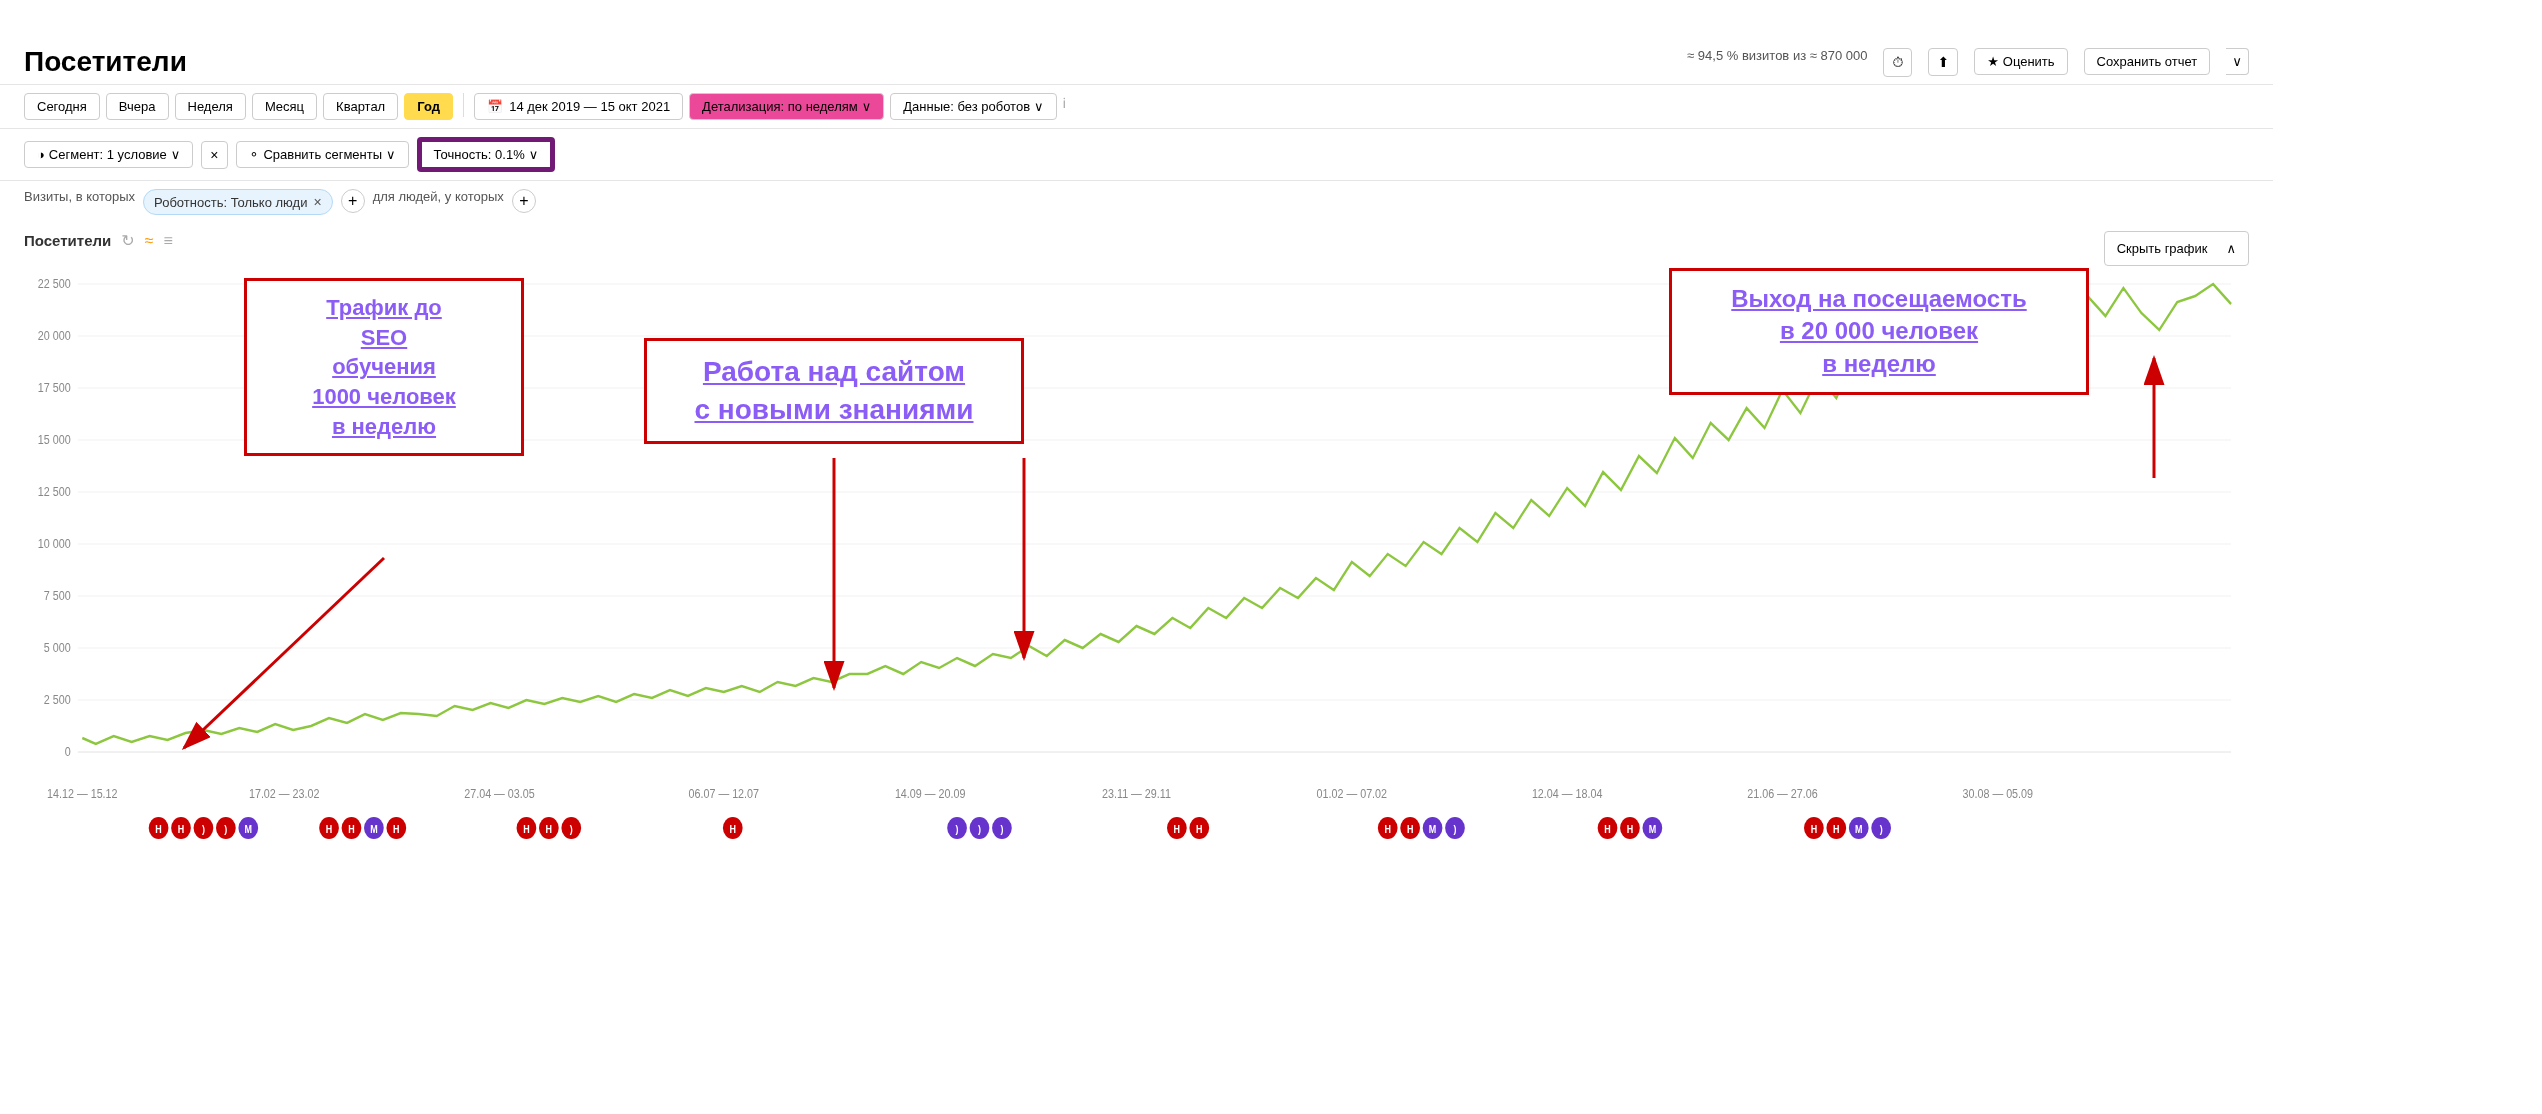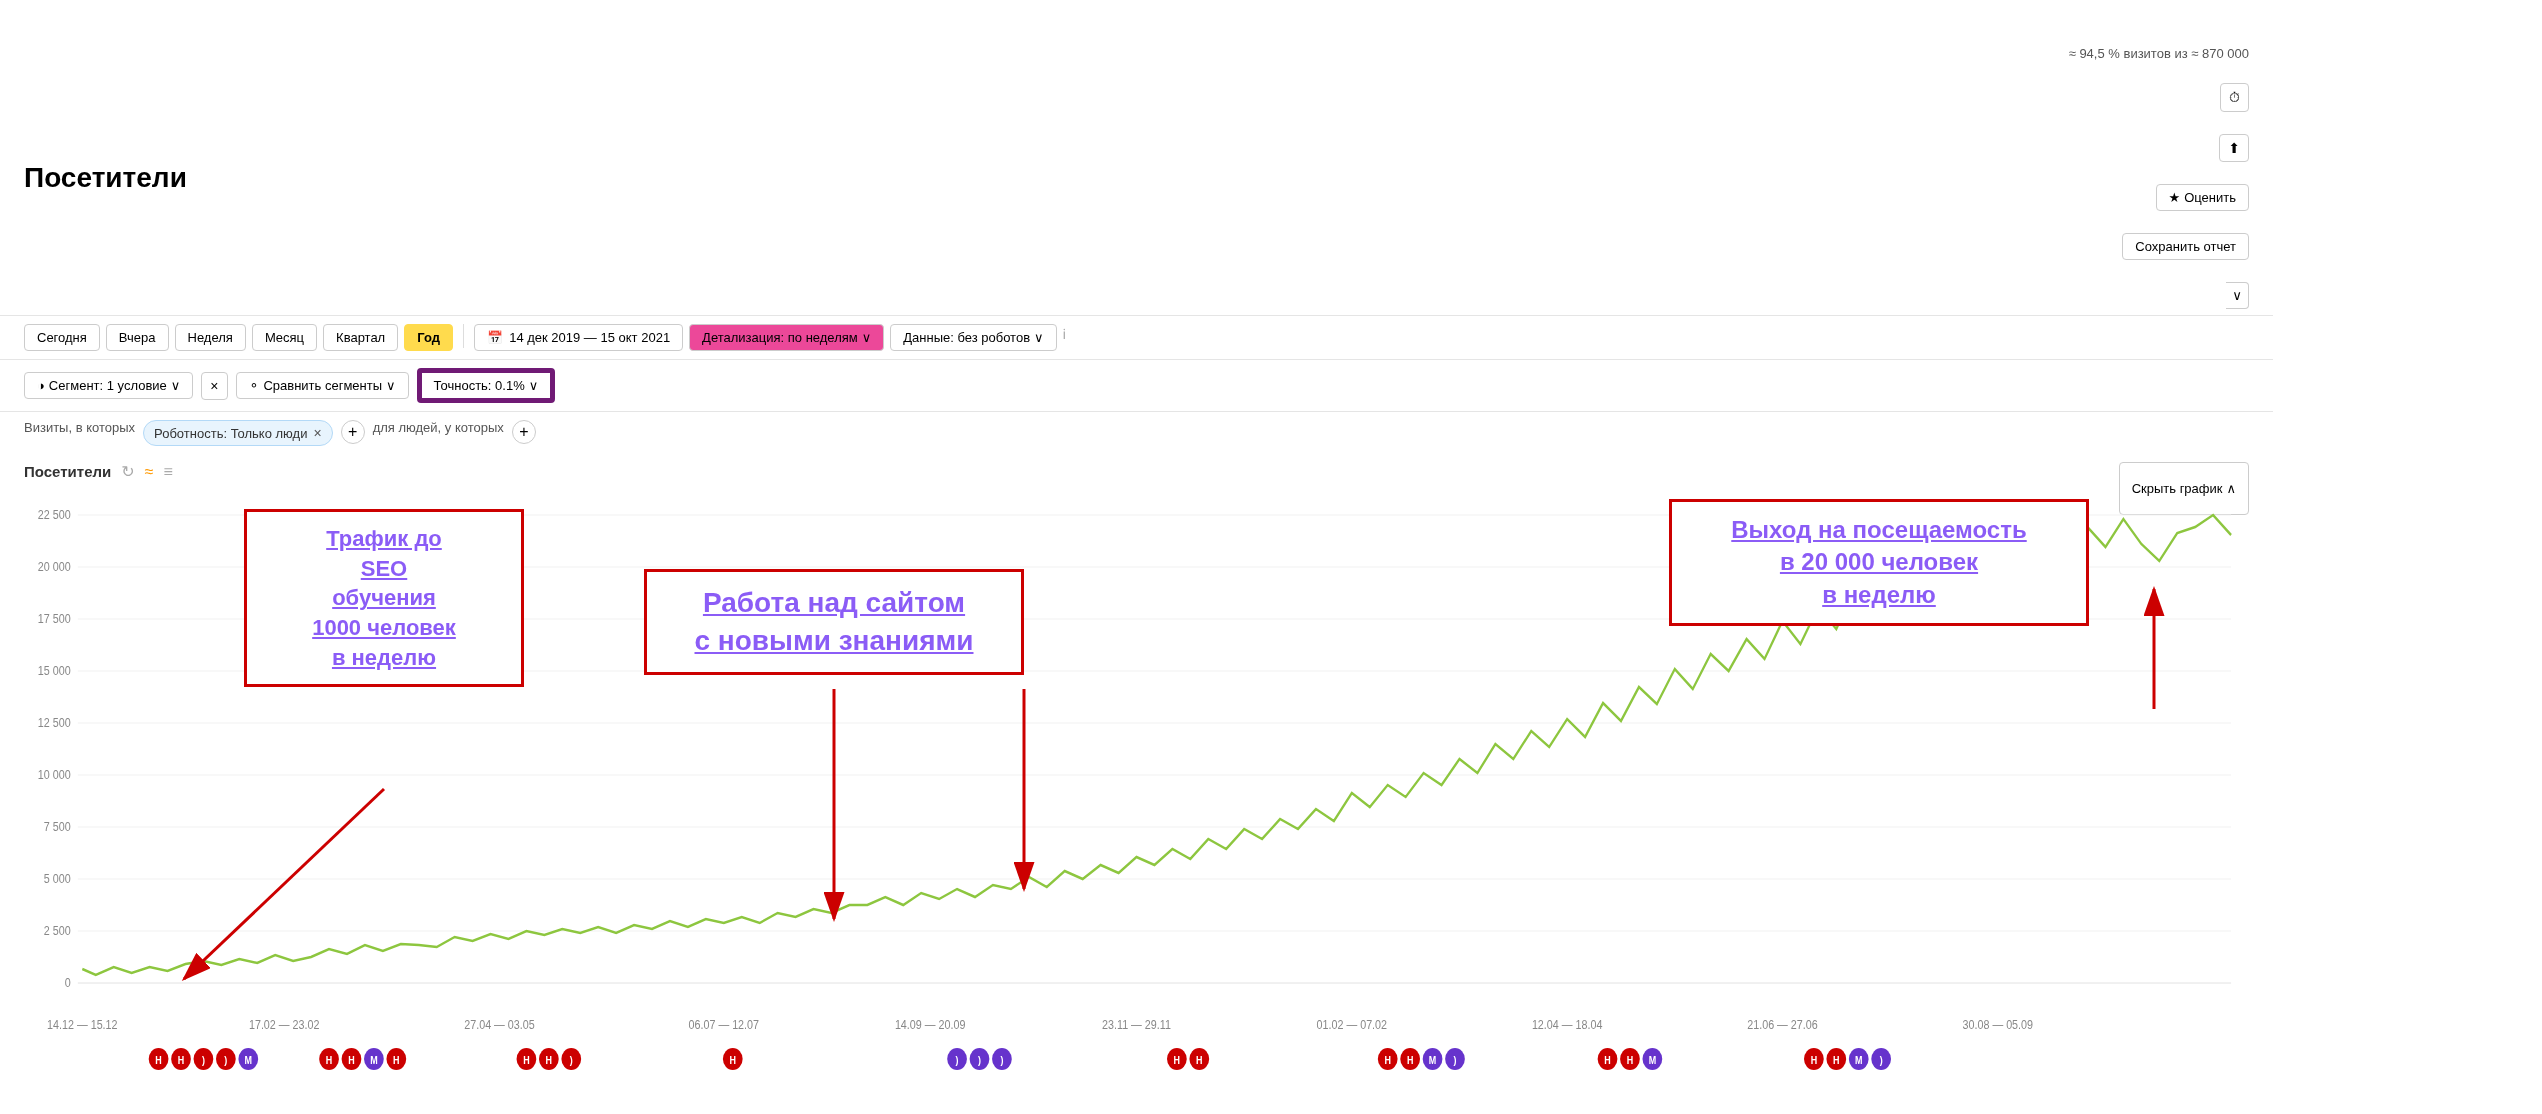--- a/index.html
+++ b/index.html
@@ -3,21 +3,21 @@
   <meta charset="utf-8">
   <style>
     * { box-sizing: border-box; margin: 0; padding: 0; }
     body { font-family: Arial, sans-serif; background: #fff; color: #333; font-size: 13px; }
 
     .page { width: 2273px; min-height: 1114px; background: #fff; padding: 0; margin-top: 36px; }
 
     
     .header { display: flex; align-items: center; justify-content: space-between; padding: 10px 24px 6px 24px; border-bottom: 1px solid #e5e5e5; }
     .header-title { font-size: 28px; font-weight: bold; color: #000; }
-    .header-right { display: flex; align-items: flex-end; gap: 22px; font-size: 13px; color: #555; flex-direction: column; }
+    .header-right { display: flex; align-items: flex-start; gap: 16px; font-size: 13px; color: #555; }
     .header-stat { font-size: 13px; color: #555; }
     .btn-icon { border: 1px solid #ccc; background: #fff; border-radius: 4px; padding: 5px 8px; cursor: pointer; font-size: 14px; }
     .btn-rate { border: 1px solid #ccc; background: #fff; border-radius: 4px; padding: 5px 12px; cursor: pointer; font-size: 13px; display: flex; align-items: center; gap: 4px; }
     .btn-save { border: 1px solid #ccc; background: #fff; border-radius: 4px; padding: 5px 12px; cursor: pointer; font-size: 13px; }
     .btn-dropdown { border: 1px solid #ccc; background: #fff; border-radius: 0 4px 4px 0; padding: 5px 6px; cursor: pointer; border-left: none; }
 
     
     .toolbar { display: flex; align-items: flex-start; gap: 6px; padding: 8px 24px; border-bottom: 1px solid #e5e5e5; flex-wrap: wrap; }
     .btn-period { border: 1px solid #ccc; background: #fff; border-radius: 4px; padding: 5px 12px; cursor: pointer; font-size: 13px; }
     .btn-period.active { background: #ffdb4d; border-color: #ffdb4d; font-weight: bold; }
@@ -40,21 +40,21 @@
     .filter-tag { background: #e8f4fd; border: 1px solid #b3d9f7; border-radius: 20px; padding: 4px 10px 4px 10px; font-size: 13px; display: flex; align-items: center; gap: 6px; }
     .filter-tag-close { color: #555; cursor: pointer; font-size: 14px; }
     .filter-add { border: 1px solid #ccc; background: #fff; border-radius: 50%; width: 24px; height: 24px; display: flex; align-items: center; justify-content: center; cursor: pointer; font-size: 16px; }
     .filter-label2 { font-size: 13px; color: #555; }
 
     
     .chart-section { padding: 10px 24px 0 24px; position: relative; }
     .chart-header { display: flex; align-items: center; gap: 10px; margin-bottom: 8px; }
     .chart-title { font-size: 15px; font-weight: bold; }
     .chart-icon { font-size: 16px; color: #aaa; cursor: pointer; }
-    .hide-chart-btn { border: 1px solid #ccc; background: #fff; border-radius: 4px; padding: 18px 12px; cursor: pointer; font-size: 13px; position: absolute; right: 24px; top: 10px; display: flex; align-items: center; gap: 4px; }
+    .hide-chart-btn { border: 1px solid #ccc; background: #fff; border-radius: 4px; padding: 9px 12px; cursor: pointer; font-size: 13px; position: absolute; right: 24px; top: 10px; display: flex; align-items: center; gap: 19px; }
 
     
     .chart-container { position: relative; width: 100%; height: 730px; }
     .chart-svg { width: 100%; height: 700px; }
 
     
     .annotation-box {
       position: absolute;
       border: 3px solid #cc0000;
       background: #fff;

